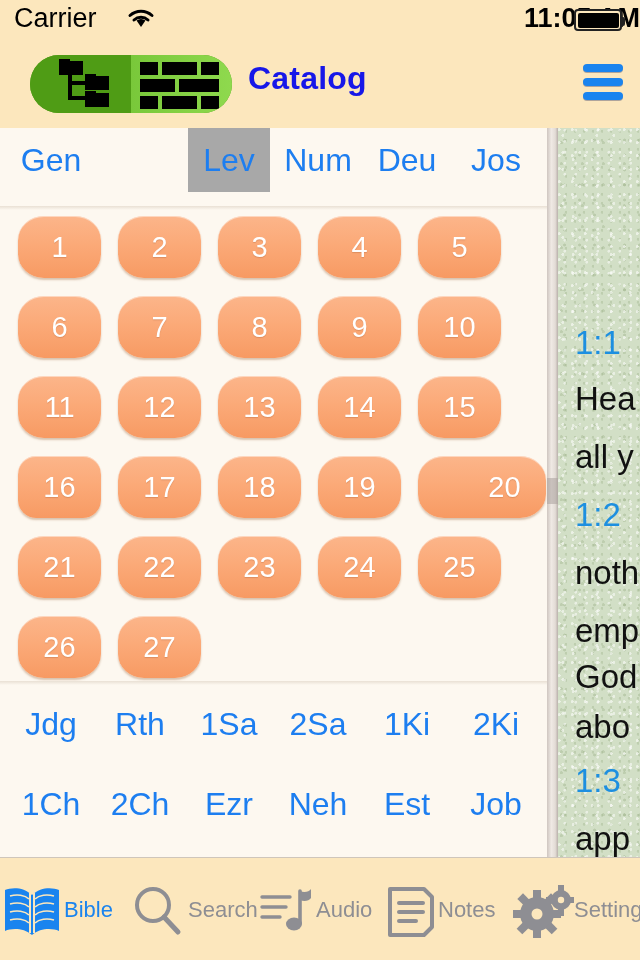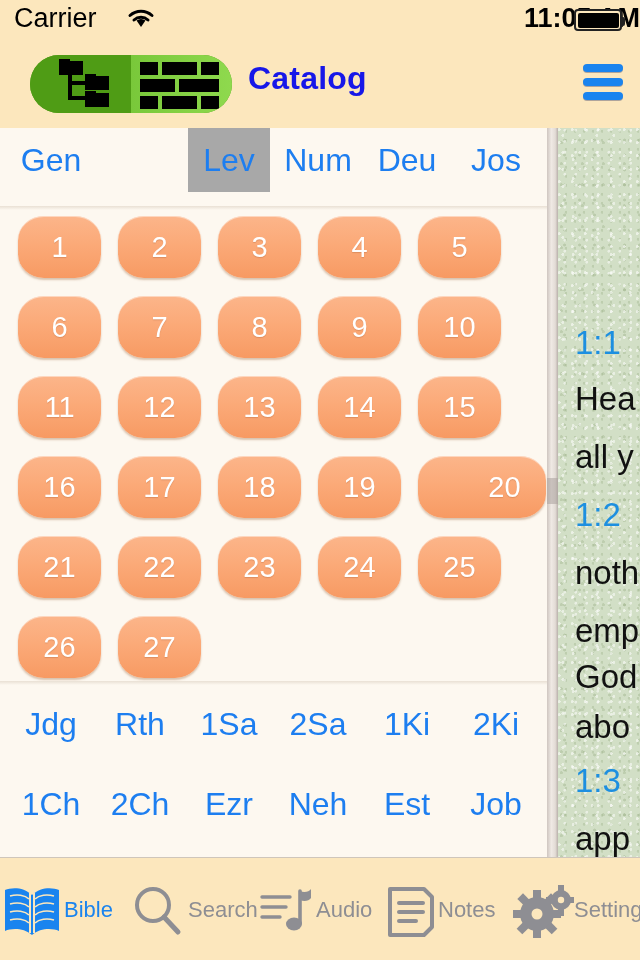--- a/index.html
+++ b/index.html
@@ -251,21 +251,21 @@
         <div class="chap" style="left: 18px; top: 86px;">6</div>
         <div class="chap" style="left: 118px; top: 86px;">7</div>
         <div class="chap" style="left: 218px; top: 86px;">8</div>
         <div class="chap" style="left: 318px; top: 86px;">9</div>
         <div class="chap" style="left: 418px; top: 86px;">10</div>
         <div class="chap" style="left: 18px; top: 166px;">11</div>
         <div class="chap" style="left: 118px; top: 166px;">12</div>
         <div class="chap" style="left: 218px; top: 166px;">13</div>
         <div class="chap" style="left: 318px; top: 166px;">14</div>
         <div class="chap" style="left: 418px; top: 166px;">15</div>
-        <div class="chap" style="left: 18px; top: 246px;">16</div>
+        <div class="chap" style="left: 18px; top: 246px; border-radius: 18px;">16</div>
         <div class="chap" style="left: 118px; top: 246px;">17</div>
         <div class="chap" style="left: 218px; top: 246px;">18</div>
         <div class="chap" style="left: 318px; top: 246px;">19</div>
         <div class="chap" style="left: 418px; top: 246px; padding-left: 45px;">20</div>
         <div class="chap" style="left: 18px; top: 326px;">21</div>
         <div class="chap" style="left: 118px; top: 326px;">22</div>
         <div class="chap" style="left: 218px; top: 326px;">23</div>
         <div class="chap" style="left: 318px; top: 326px;">24</div>
         <div class="chap" style="left: 418px; top: 326px;">25</div>
         <div class="chap" style="left: 18px; top: 406px;">26</div>

